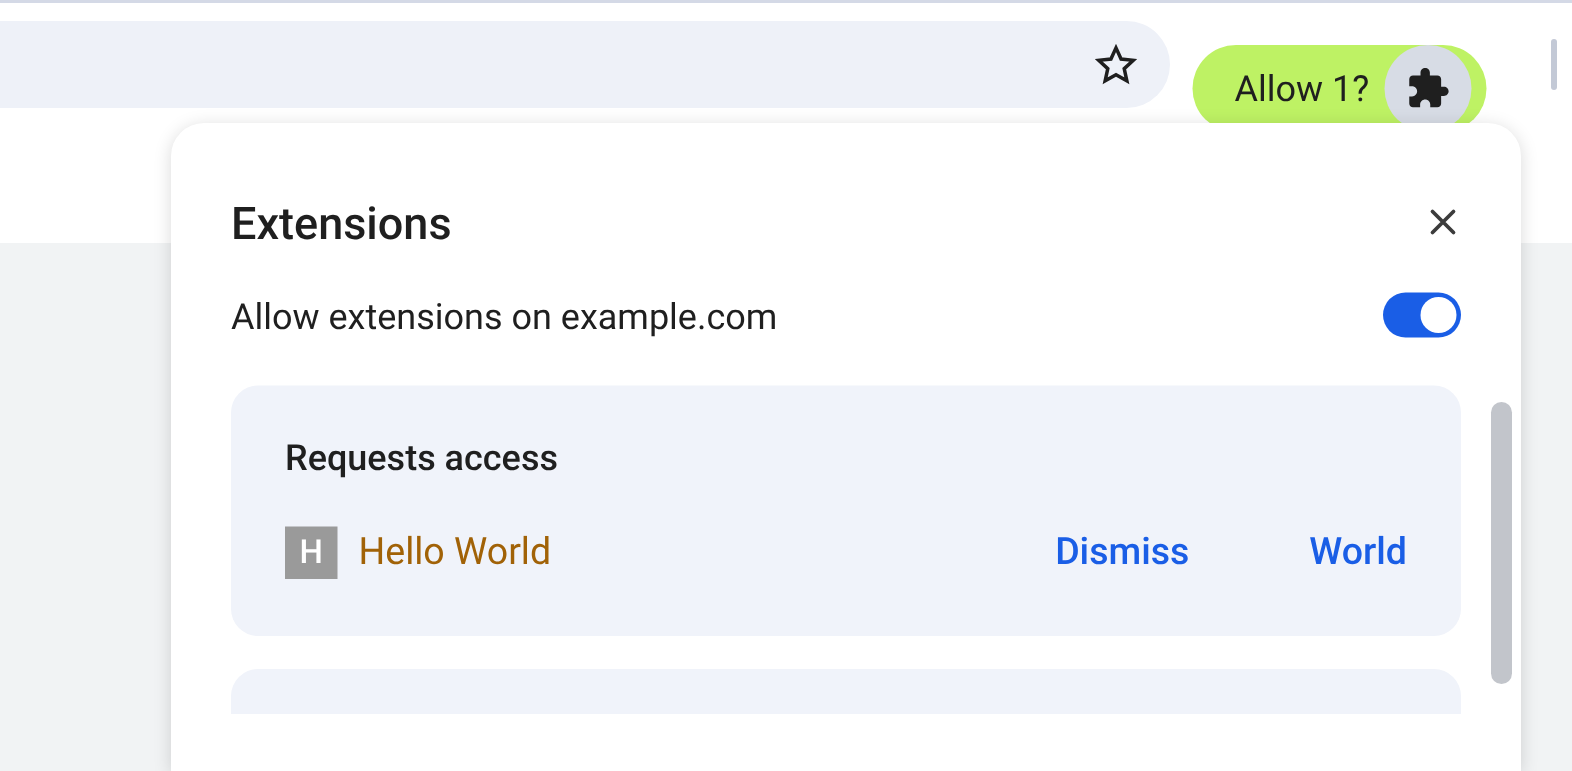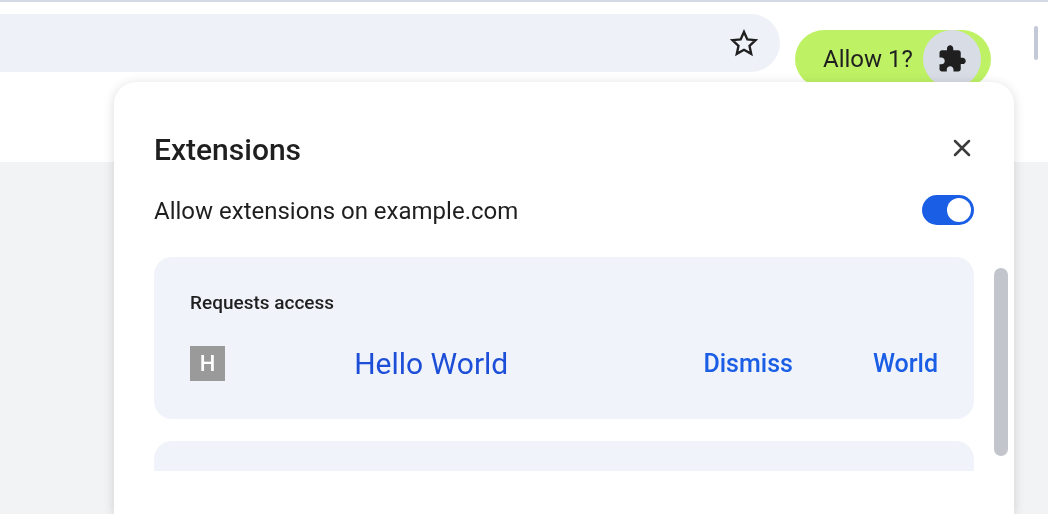--- a/index.html
+++ b/index.html
@@ -180,21 +180,21 @@
     }
     
     .section-card {
       margin: 32px 40px 0 40px;
       background: #f0f3fa;
       border-radius: 18px;
       padding: 34px 36px 38px 36px;
     }
     
     .section-title {
-      font-size: 19px;
+      font-size: 24px;
       font-weight: 500;
       color: #1f1f1f;
       margin-bottom: 32px;
     }
     
     .request-row {
       display: flex;
       align-items: center;
     }
     
@@ -205,25 +205,24 @@
       color: #ffffff;
       font-size: 22px;
       font-weight: 500;
       display: flex;
       align-items: center;
       justify-content: center;
       margin-right: 14px;
     }
     
     .ext-name {
-      font-size: 30px;
-      color: #1d4ed8;
+      font-size: 25px;
+      color: #a16207;
       font-weight: 400;
       flex: 1;
-      text-align: center;
     }
     
     .action-btn {
       font-size: 25px;
       font-weight: 500;
       color: #1a5ee6;
       cursor: pointer;
       margin-left: 80px;
     }
     

